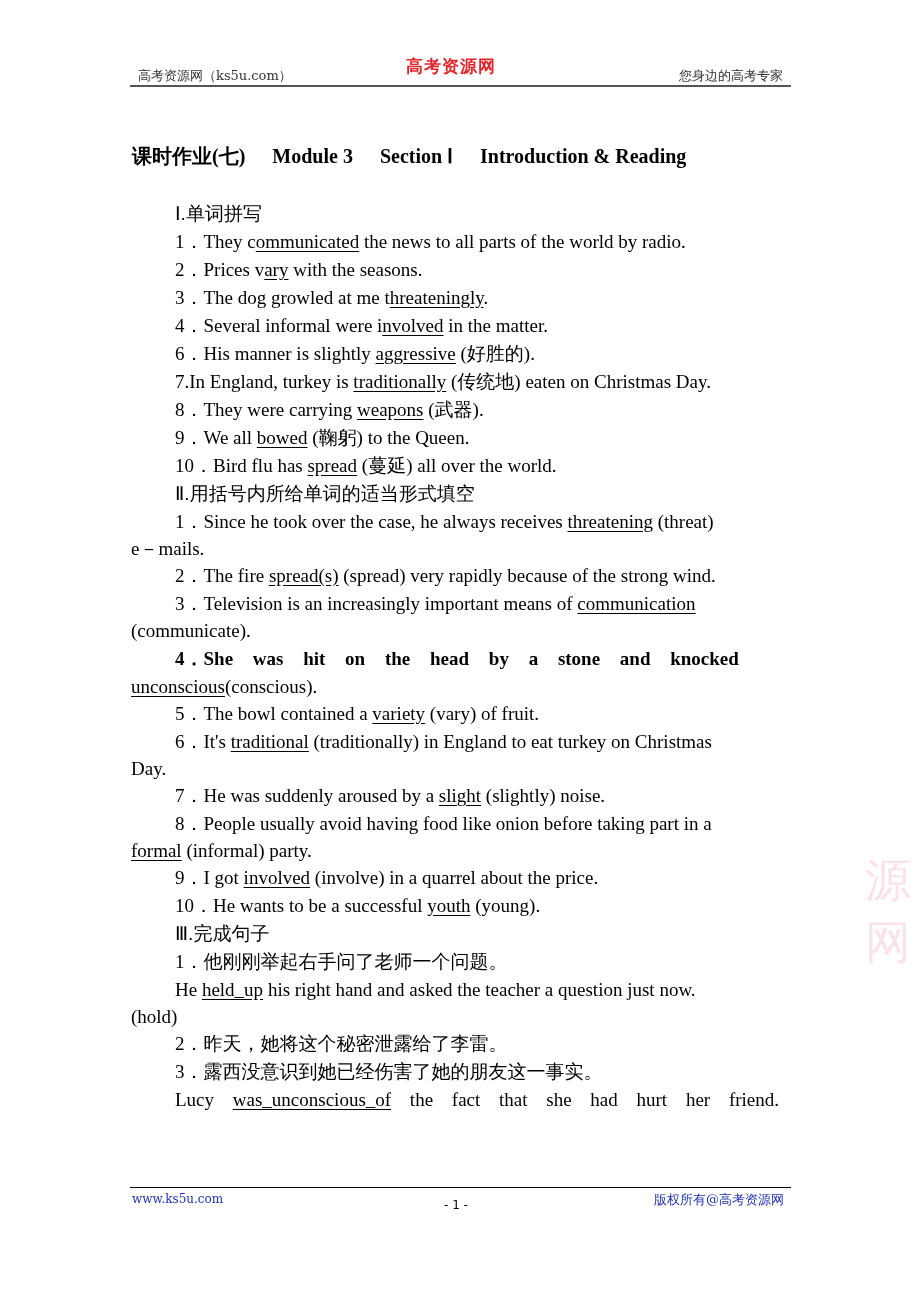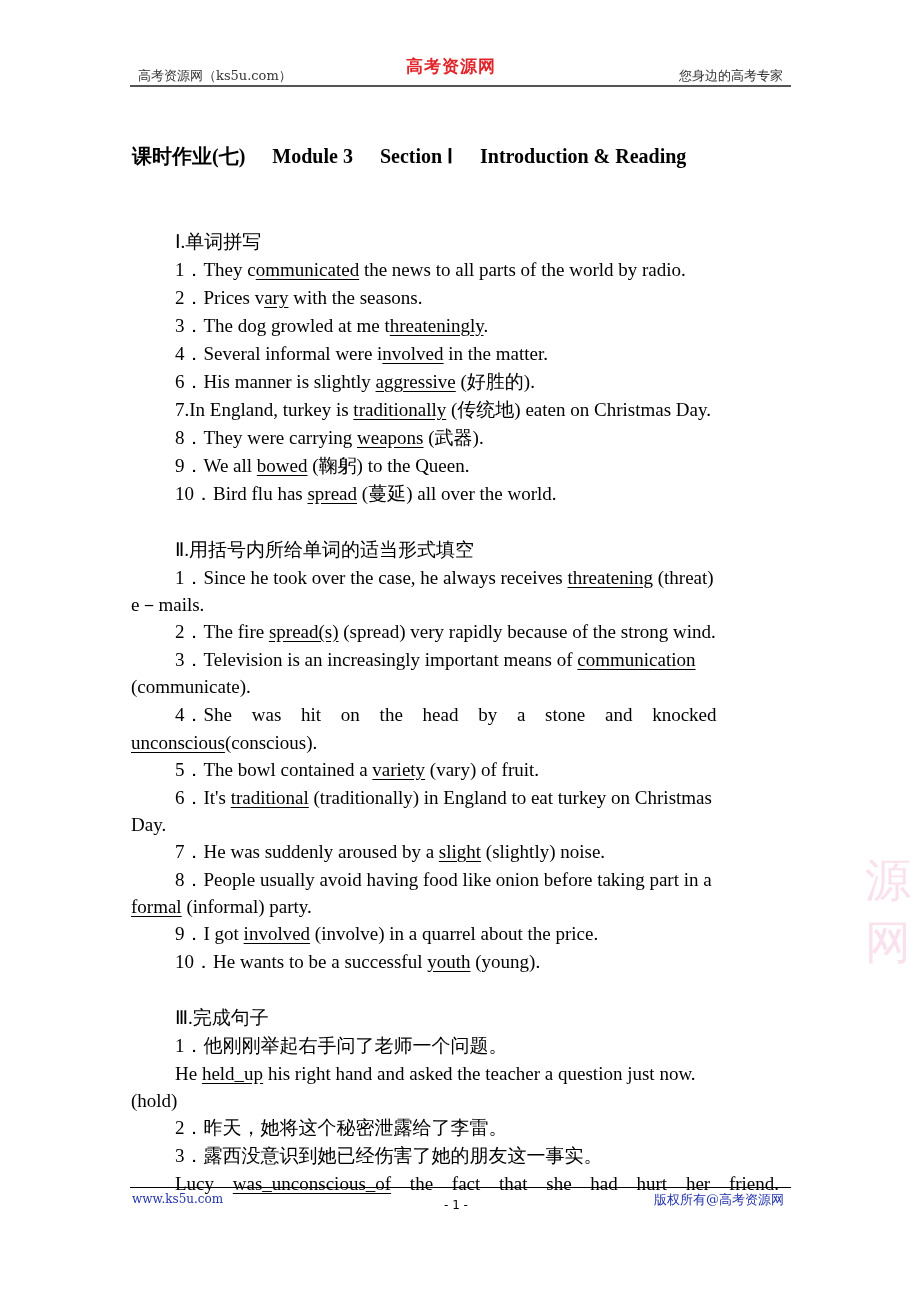--- a/index.html
+++ b/index.html
@@ -14,21 +14,21 @@
                      font-family: "DejaVu Serif", serif; }
     .header-rule { position: absolute; left: 130px; top: 85px; width: 661px; height: 2px; background: #555; }
 
     .title { position: absolute; left: 132px; top: 143px; font-size: 20px; font-weight: bold;
              white-space: nowrap; font-family: "Liberation Serif", serif; }
     .title span { margin-right: 22px; }
 
     .content { position: absolute; left: 131px; top: 200px; width: 658px; font-size: 19px; line-height: 28px; }
     .line { white-space: nowrap; height: 28px; }
     .ind { padding-left: 44px; }
-    .heading { font-family: Liberation Serif, serif; font-size: 19px; margin-top: 28px; }
+    .heading { font-family: Liberation Sans, sans-serif; font-size: 19px; }
     .just { display: flex; justify-content: space-between; white-space: nowrap; }
     u { text-decoration: underline; text-underline-offset: 3px; }
     .l2 { height: 26px; line-height: 26px; }
 
     .footer-rule { position: absolute; left: 130px; top: 1187px; width: 661px; height: 1px; background: #000; }
     .footer .left { position: absolute; left: 132px; top: 1192px; font-size: 12px; color: #2233aa;
                     font-family: "DejaVu Serif", serif; }
     .footer .page { position: absolute; left: 444px; top: 1198px; font-size: 12px; font-family: "DejaVu Sans", sans-serif; }
     .footer .right { position: absolute; right: 136px; top: 1191px; font-size: 13px; color: #2233aa;
                      font-family: "DejaVu Serif", serif; }
@@ -68,21 +68,21 @@
   <div class="line ind heading">Ⅱ.用括号内所给单词的适当形式填空</div>
   <div class="line ind just">
       <span><span>1．</span><span>Since he took over the case, he always receives </span><u>threatening</u><span> (threat)</span></span>
     </div>
   <div class="line l2">e－mails.</div>
   <div class="line ind"><span>2．</span><span>The fire </span><u>spread(s)</u><span> (spread) very rapidly because of the strong wind.</span></div>
   <div class="line ind just">
       <span><span>3．</span><span>Television is an increasingly important means of </span><u>communication</u></span>
     </div>
   <div class="line l2">(communicate).</div>
-  <div class="line ind" style="height:30px;line-height:30px;"><span style="word-spacing:18px;">4．</span><span style="word-spacing:15px;">She was hit on the head by a stone and knocked</span></div>
+  <div class="line ind" style="height:30px;line-height:30px;font-weight:bold;"><span style="word-spacing:18px;">4．</span><span style="word-spacing:15px;">She was hit on the head by a stone and knocked</span></div>
   <div class="line l2"><u>unconscious</u><span>(conscious).</span></div>
   <div class="line ind"><span>5．</span><span>The bowl contained a </span><u>variety</u><span> (vary) of fruit.</span></div>
   <div class="line ind"><span>6．</span><span>It's </span><u>traditional</u><span> (traditionally) in England to eat turkey on Christmas</span></div>
   <div class="line l2">Day.</div>
   <div class="line ind"><span>7．</span><span>He was suddenly aroused by a </span><u>slight</u><span> (slightly) noise.</span></div>
   <div class="line ind"><span>8．</span><span>People usually avoid having food like onion before taking part in a</span></div>
   <div class="line l2"><u>formal</u><span> (informal) party.</span></div>
   <div class="line ind"><span>9．</span><span>I got </span><u>involved</u><span> (involve) in a quarrel about the price.</span></div>
   <div class="line ind"><span>10．</span><span>He wants to be a successful </span><u>youth</u><span> (young).</span></div>
 

